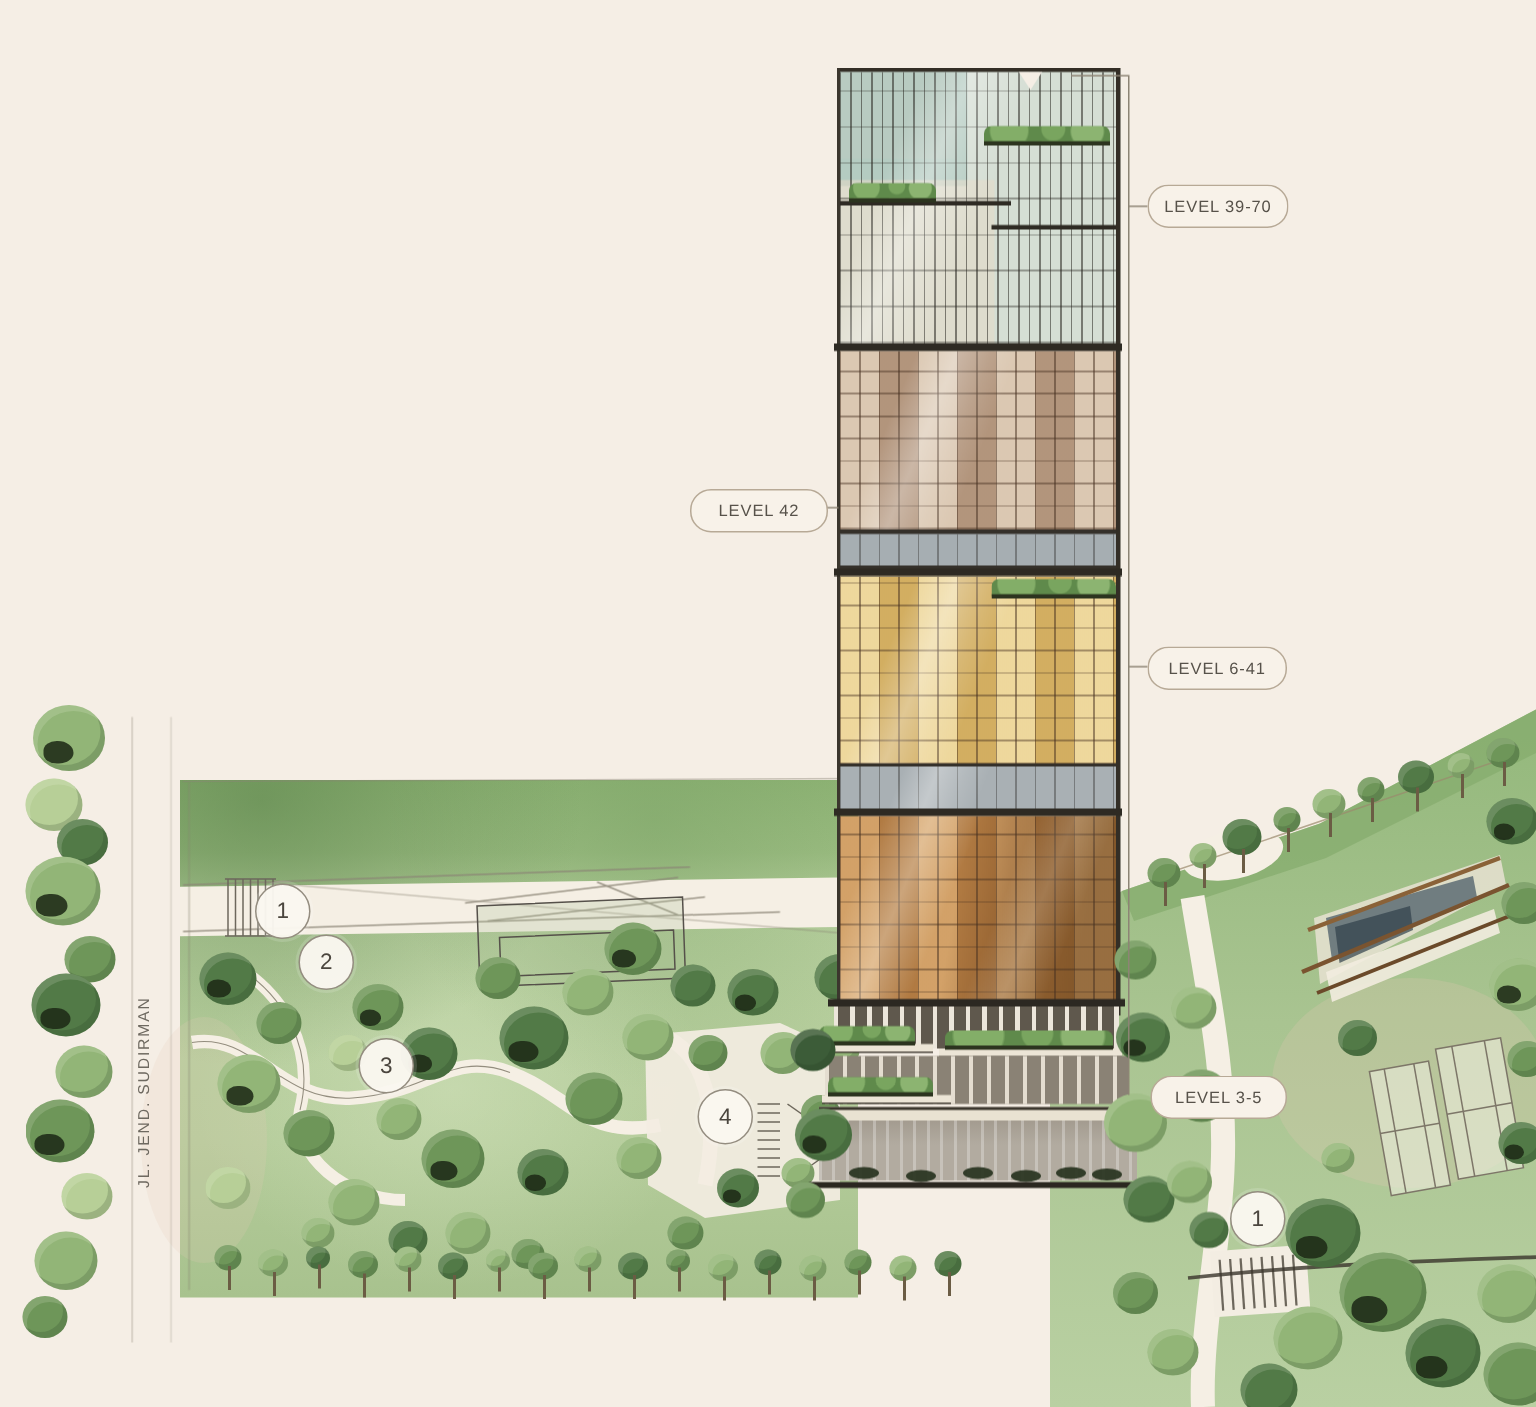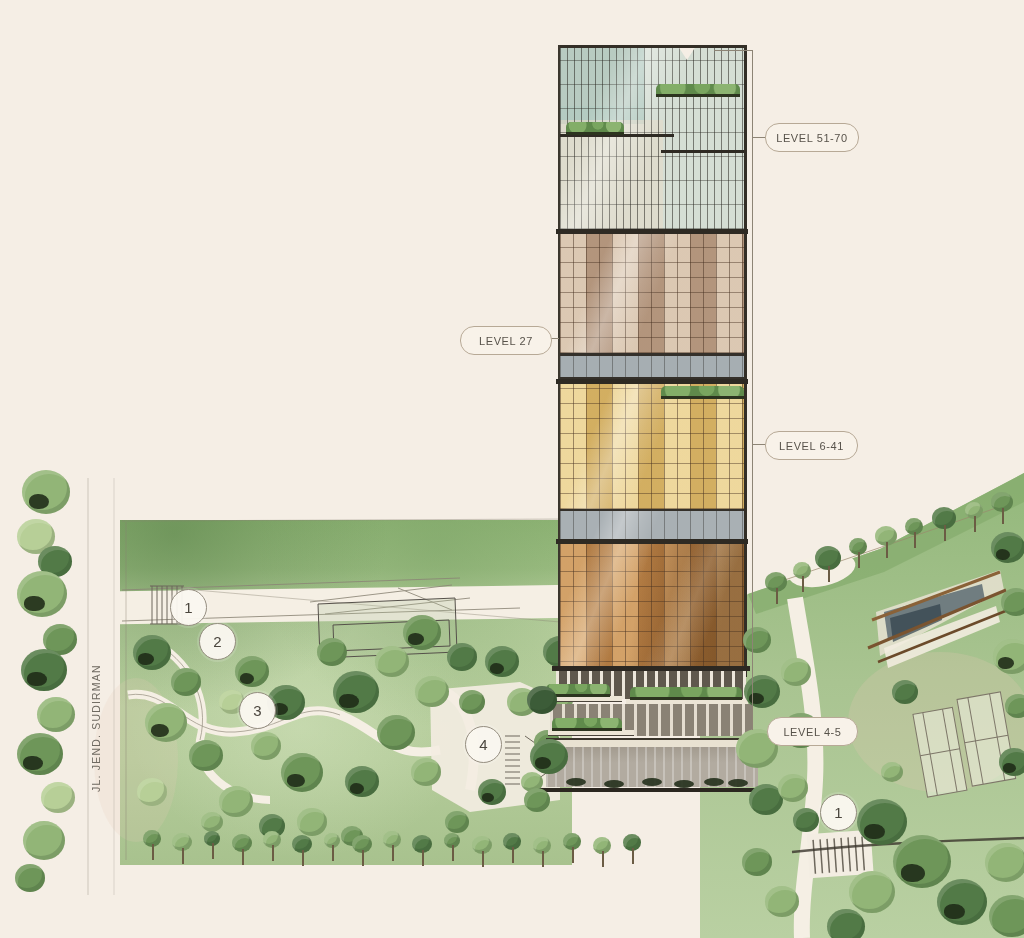--- a/index.html
+++ b/index.html
@@ -368,24 +368,24 @@
     <div class="shrub" style="left:182px;bottom:5px;"></div>
     <div class="pod-ground"></div>
   </div>
 
   <div class="dim" style="left:714px;top:50px;width:38px;height:1px;"></div>
   <div class="dim" style="left:752px;top:50px;width:1px;height:680px;"></div>
   <div class="dim" style="left:752px;top:137px;width:13px;height:1px;"></div>
   <div class="dim" style="left:752px;top:444px;width:13px;height:1px;"></div>
   <div class="dim" style="left:550px;top:338px;width:9px;height:1px;"></div>
 
-  <div class="pill" style="left:765px;top:123px;width:92px;">LEVEL 51-70</div>
-  <div class="pill" style="left:460px;top:326px;width:90px;">LEVEL 27</div>
+  <div class="pill" style="left:765px;top:123px;width:92px;">LEVEL 39-70</div>
+  <div class="pill" style="left:460px;top:326px;width:90px;">LEVEL 42</div>
   <div class="pill" style="left:765px;top:431px;width:91px;">LEVEL 6-41</div>
-  <div class="pill" style="left:767px;top:717px;width:89px;">LEVEL 4-5</div>
+  <div class="pill" style="left:767px;top:717px;width:89px;">LEVEL 3-5</div>
 
   <div class="marker" style="left:170px;top:589px;">1</div>
   <div class="marker" style="left:199px;top:623px;">2</div>
   <div class="marker" style="left:239px;top:692px;">3</div>
   <div class="marker" style="left:465px;top:726px;">4</div>
   <div class="marker" style="left:820px;top:794px;">1</div>
 
   <div id="street-label">JL. JEND. SUDIRMAN</div>
 </div>
 

